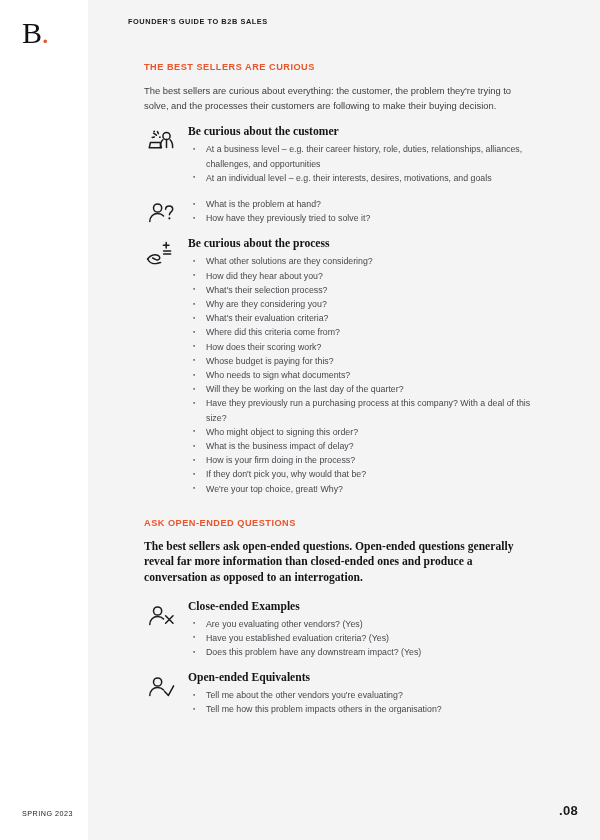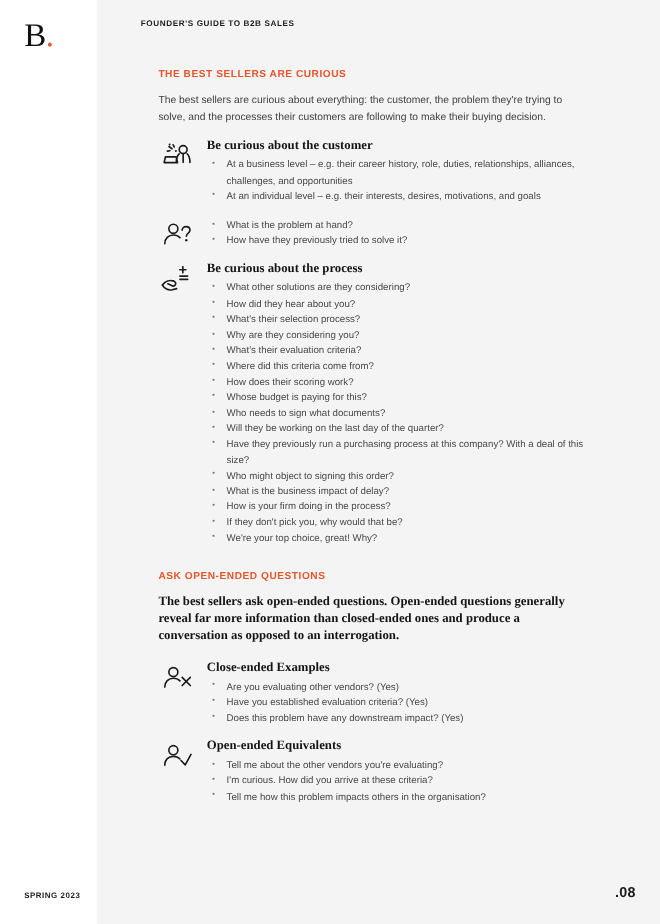--- a/index.html
+++ b/index.html
@@ -149,21 +149,21 @@
   }
 
   .section-gap { height: 22px; }
 
   
   .footer-left {
     position: absolute;
     left: 22px;
     bottom: 22px;
     font-size: 7.2px;
-    font-weight: bold;
+    font-weight: normal;
     letter-spacing: 0.5px;
     color: #1b1b1b;
     text-transform: uppercase;
   }
   .footer-right {
     position: absolute;
     right: 22px;
     bottom: 22px;
     font-size: 13px;
     font-weight: bold;
@@ -291,21 +291,20 @@
         <span class="group-icon">
           <svg viewBox="0 0 34 34" fill="none" stroke="#1b1b1b" stroke-width="1.5" stroke-linecap="round" stroke-linejoin="round">
             <circle cx="13.6" cy="11" r="4.1"></circle>
             <path d="M5.8 24.6 C5.8 19.6 9.2 16.6 13.6 16.6 C16.1 16.6 18.2 17.5 19.6 19.0"></path>
             <path d="M20.6 20.4 L24.4 24.4 L29.6 14.8"></path>
           </svg>
         </span>
         <div class="group-title">Open-ended Equivalents</div>
         <ul class="bullets">
           <li>Tell me about the other vendors you're evaluating?</li>
-          <li>I'm curious. How did you arrive at these criteria?</li>
           <li>Tell me how this problem impacts others in the organisation?</li>
         </ul>
       </div>
 
     </div>
 
   </div>
 
   <div class="footer-left">SPRING 2023</div>
   <div class="footer-right">.08</div>

